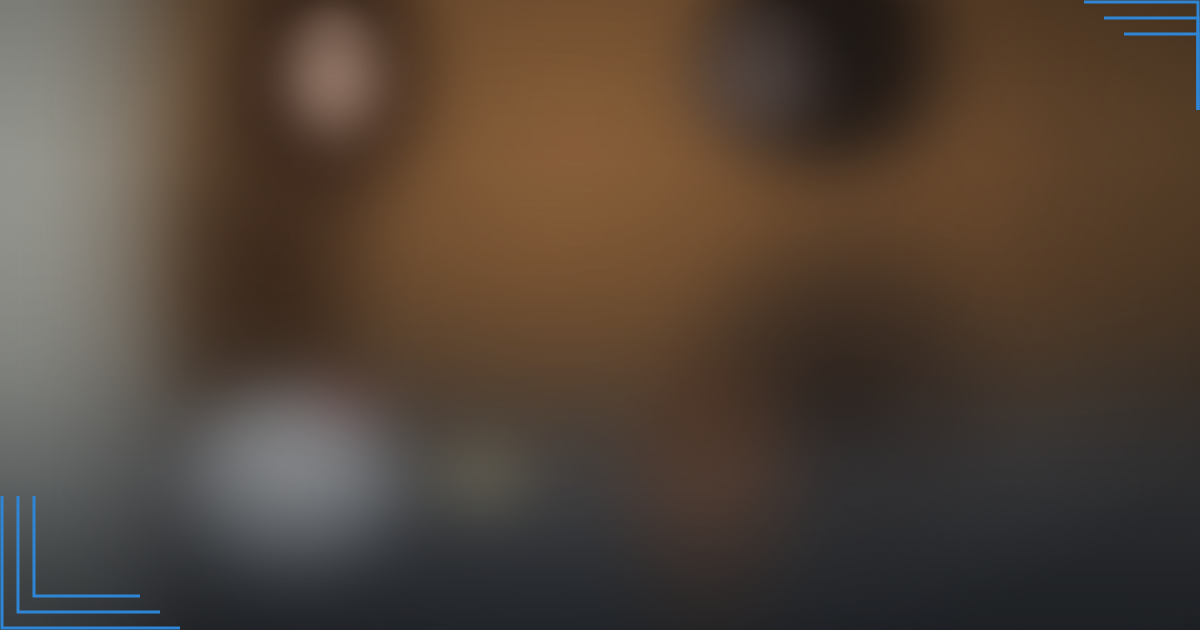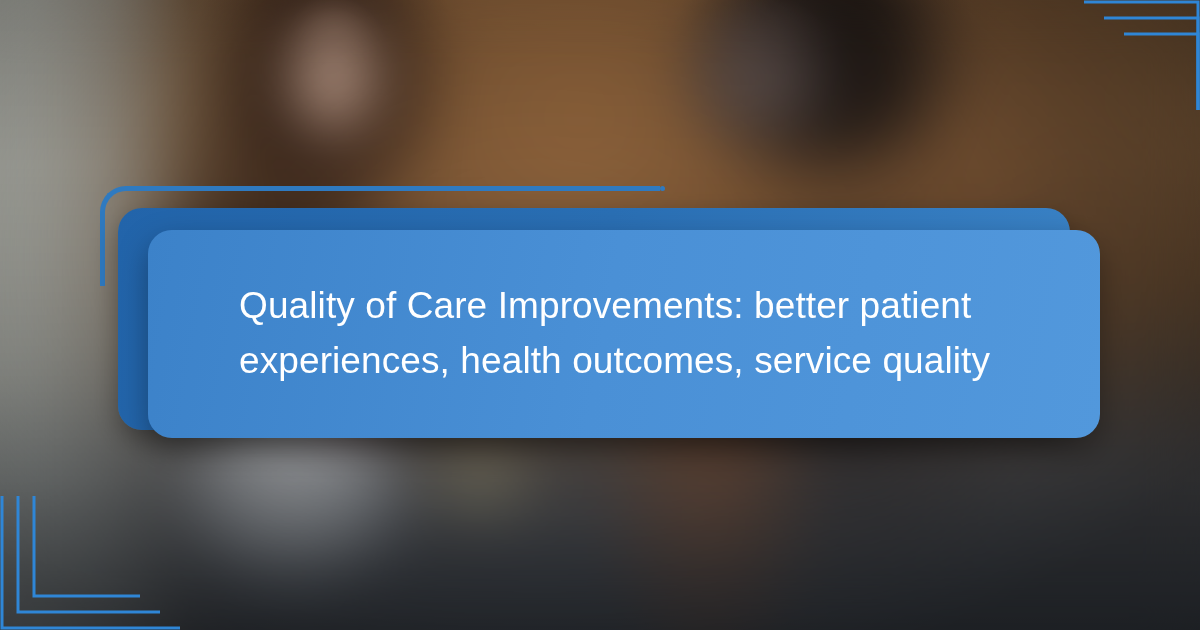--- a/index.html
+++ b/index.html
@@ -279,25 +279,14 @@
   </div>
 
   <div class="corner corner-bl">
     <svg width="200" height="140" viewBox="0 0 200 140" fill="none">
       <path d="M 2 6 L 2 138 L 180 138" stroke="#2f86d6" stroke-width="3"></path>
       <path d="M 18 6 L 18 122 L 160 122" stroke="#2f86d6" stroke-width="3"></path>
       <path d="M 34 6 L 34 106 L 140 106" stroke="#2f86d6" stroke-width="3"></path>
     </svg>
   </div>
 
-  <div class="card-stack">
-
-    <div class="card-outline"></div>
-
-    <div class="card-back"></div>
-
-    <div class="card-front">
-      <h1 class="headline">Quality of Care Improvements: better patient experiences, health outcomes, service quality</h1>
-    </div>
-
-  </div>
 
 </div>
 
 </body></html>

